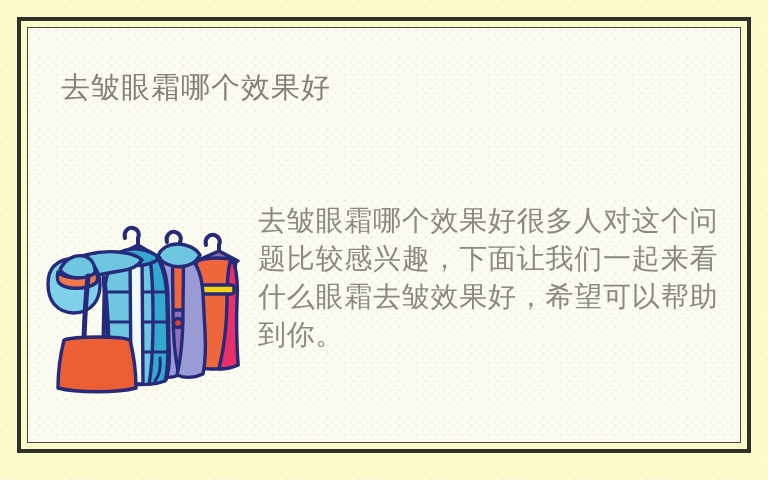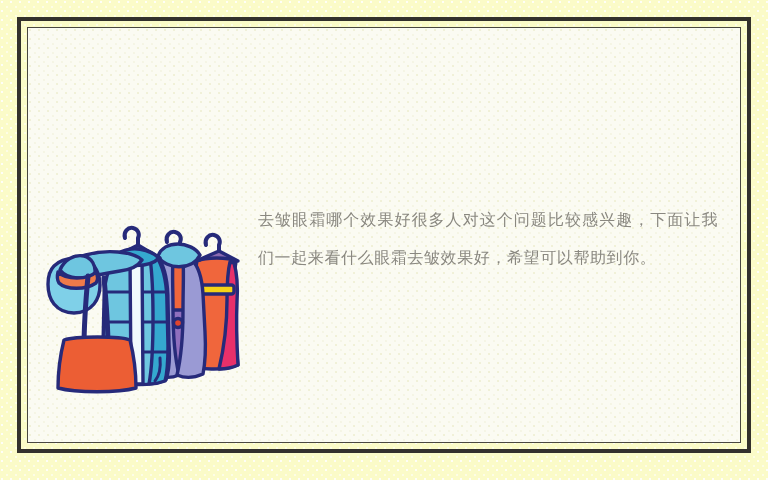--- a/index.html
+++ b/index.html
@@ -90,40 +90,41 @@
     width: 214px;
     height: 205px;
   }
 
   
   .body-text {
     position: absolute;
     left: 230px;
     top: 14px;
     width: 460px;
-    font-family: Liberation Mono, monospace;
-    font-size: 16px;
+    font-family: Liberation Serif, serif;
+    font-size: 28px;
     line-height: 38px;
     letter-spacing: 0.6px;
     color: #8a8880;
     text-align: justify;
   }
   .body-text p {
     margin: 0;
   }
 </style>
 </head>
 <body>
 
 <div class="page">
 
   <div class="frame-outer"></div>
 
   <div class="frame-inner">
 
+    <div class="title">去皱眼霜哪个效果好</div>
 
     <div class="article">
 
       <div class="illustration">
         <svg viewBox="0 0 214 205" xmlns="http://www.w3.org/2000/svg">
           <g stroke="#262a7a" stroke-width="3.4" stroke-linejoin="round" stroke-linecap="round">
 
             <path d="M160 47 C158 41 163 36 168 37 C173 38 175 43 173 47 L173 53" fill="none" stroke-width="4"></path>
             <path d="M173 53 L150 63 L192 63 Z" fill="#8a6bb0"></path>
             <path d="M151 63 C149 72 149 82 150 90 L148 112 C146 133 143 152 140 166

